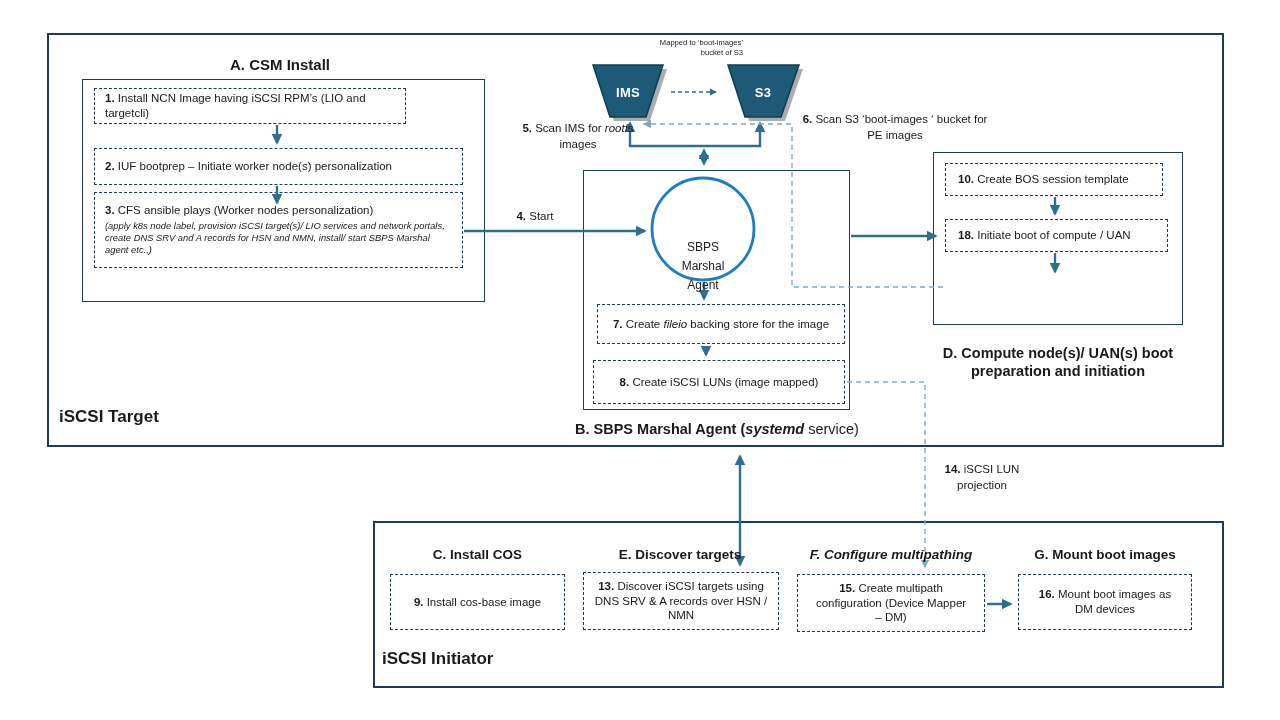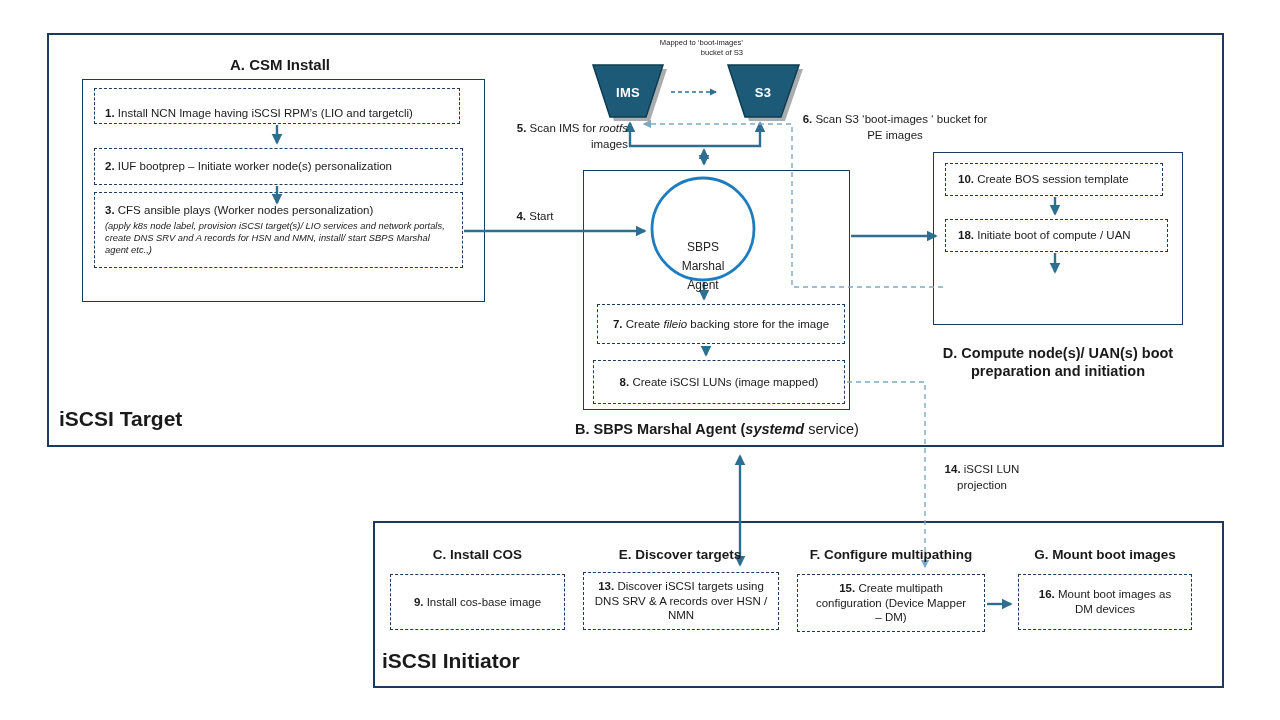--- a/index.html
+++ b/index.html
@@ -7,40 +7,40 @@
   #canvas{position:relative;width:1280px;height:720px;background:#fff;overflow:hidden;}
   .abs{position:absolute;box-sizing:border-box;}
   .solidbox{border:1.4px solid #1b3a5e;background:transparent;}
   .outerbox{border:2px solid #1b3a5e;}
   .dashbox{border:1.3px dashed #1b3a5e;display:flex;align-items:center;}
   .steptext{font-size:11.5px;line-height:1.3;}
   .left{justify-content:flex-start;text-align:left;}
   .center{justify-content:center;text-align:center;}
   .grouptitle{font-weight:bold;font-size:14.5px;text-align:center;line-height:1.25;}
   .subtitle{font-weight:bold;font-size:13.5px;text-align:center;}
-  .biglabel{font-weight:bold;font-size:21px;}
+  .biglabel{font-weight:bold;font-size:17px;}
   .arrowlabel{font-size:11.5px;line-height:1.35;text-align:center;}
   .tinynote{font-size:7.6px;line-height:1.3;text-align:right;color:#222;}
   .trapezoid-label{font-weight:bold;font-size:13px;color:#fff;text-align:center;letter-spacing:.3px;}
   .circle-label{font-size:12px;line-height:1.6;text-align:center;color:#222;}
   .detail{font-size:9.4px;line-height:1.28;margin-top:2px;}
   svg{position:absolute;left:0;top:0;}
 </style>
 </head>
 <body>
 
 <div id="canvas">
 
   <div class="abs outerbox" style="left:47px;top:33px;width:1177px;height:414px;"></div>
   <div class="abs outerbox" style="left:373px;top:521px;width:851px;height:167px;"></div>
   <div class="abs solidbox" style="left:82px;top:79px;width:403px;height:223px;"></div>
   <div class="abs solidbox" style="left:583px;top:170px;width:267px;height:240px;"></div>
   <div class="abs solidbox" style="left:933px;top:152px;width:250px;height:173px;"></div>
 
-  <div class="abs dashbox left steptext" style="left:94px;top:88px;width:366px;height:36px;padding:2px 10px;align-items:flex-end;">
+  <div class="abs dashbox left steptext" style="left:94px;top:88px;width:312px;height:36px;padding:2px 10px;align-items:flex-end;">
       <span><span style="font-weight: bold;">1.</span><span> Install NCN Image having iSCSI RPM’s (LIO and targetcli)</span></span>
     </div>
   <div class="abs dashbox left steptext" style="left:94px;top:148px;width:369px;height:37px;padding:2px 10px;">
       <span><span style="font-weight: bold;">2.</span><span> IUF bootprep – Initiate worker node(s) personalization</span></span>
     </div>
   <div class="abs dashbox left" style="left:94px;top:192px;width:369px;height:76px;padding:4px 10px;">
     <div>
       <div class="steptext"><span style="font-weight: bold;">3.</span><span> CFS ansible plays (Worker nodes personalization)</span></div>
       <div class="detail"><span style="font-style: italic;">(apply k8s node label, provision iSCSI target(s)/ LIO services and network portals, create DNS SRV and A records for HSN and NMN, install/ start SBPS Marshal agent etc.,)</span></div>
     </div>
@@ -110,25 +110,25 @@
 
   <div class="abs trapezoid-label" style="left:598px;top:85px;width:60px;">IMS</div>
   <div class="abs trapezoid-label" style="left:733px;top:85px;width:60px;">S3</div>
   <div class="abs circle-label" style="left:667px;top:200px;width:72px;margin-top:38px;">SBPS Marshal Agent</div>
 
   <div class="abs grouptitle" style="left:180px;top:56px;width:200px;font-size:15px;">A. CSM Install</div>
   <div class="abs grouptitle" style="left:566px;top:420px;width:302px;"><span style="font-weight: bold;">B. SBPS Marshal Agent (</span><span style="font-weight: bold; font-style: italic;">systemd</span><span style="font-weight: normal;"> service)</span></div>
   <div class="abs grouptitle" style="left:928px;top:344px;width:260px;">D. Compute node(s)/ UAN(s) boot preparation and initiation</div>
   <div class="abs subtitle" style="left:400px;top:547px;width:155px;">C. Install COS</div>
   <div class="abs subtitle" style="left:600px;top:547px;width:160px;">E. Discover targets</div>
-  <div class="abs subtitle" style="left:801px;top:547px;width:180px;">F. Configure multipathing</div>
+  <div class="abs subtitle" style="left:801px;top:547px;width:180px;font-style:italic;">F. Configure multipathing</div>
   <div class="abs subtitle" style="left:1015px;top:547px;width:180px;">G. Mount boot images</div>
 
   <div class="abs biglabel" style="left:59px;top:407px;">iSCSI Target</div>
   <div class="abs biglabel" style="left:382px;top:649px;">iSCSI Initiator</div>
 
   <div class="abs arrowlabel" style="left:495px;top:209px;width:80px;"><span style="font-weight: bold;">4.</span><span> Start</span></div>
-  <div class="abs arrowlabel" style="left:488px;top:121px;width:140px;text-align:right;"><span style="font-weight: bold;">5.</span><span> Scan IMS for </span><span style="font-style: italic;">rootfs</span><span> images</span></div>
+  <div class="abs arrowlabel" style="left:508px;top:121px;width:140px;"><span style="font-weight: bold;">5.</span><span> Scan IMS for </span><span style="font-style: italic;">rootfs</span><span> images</span></div>
   <div class="abs arrowlabel" style="left:795px;top:112px;width:200px;"><span style="font-weight: bold;">6.</span><span> Scan S3 ‘boot-images ‘ bucket for PE images</span></div>
   <div class="abs arrowlabel" style="left:932px;top:462px;width:100px;"><span style="font-weight: bold;">14.</span><span> iSCSI LUN projection</span></div>
   <div class="abs tinynote" style="left:659px;top:38px;width:84px;">Mapped to ‘boot-images’ bucket of S3</div>
 
 </div>
 
 </body></html>

